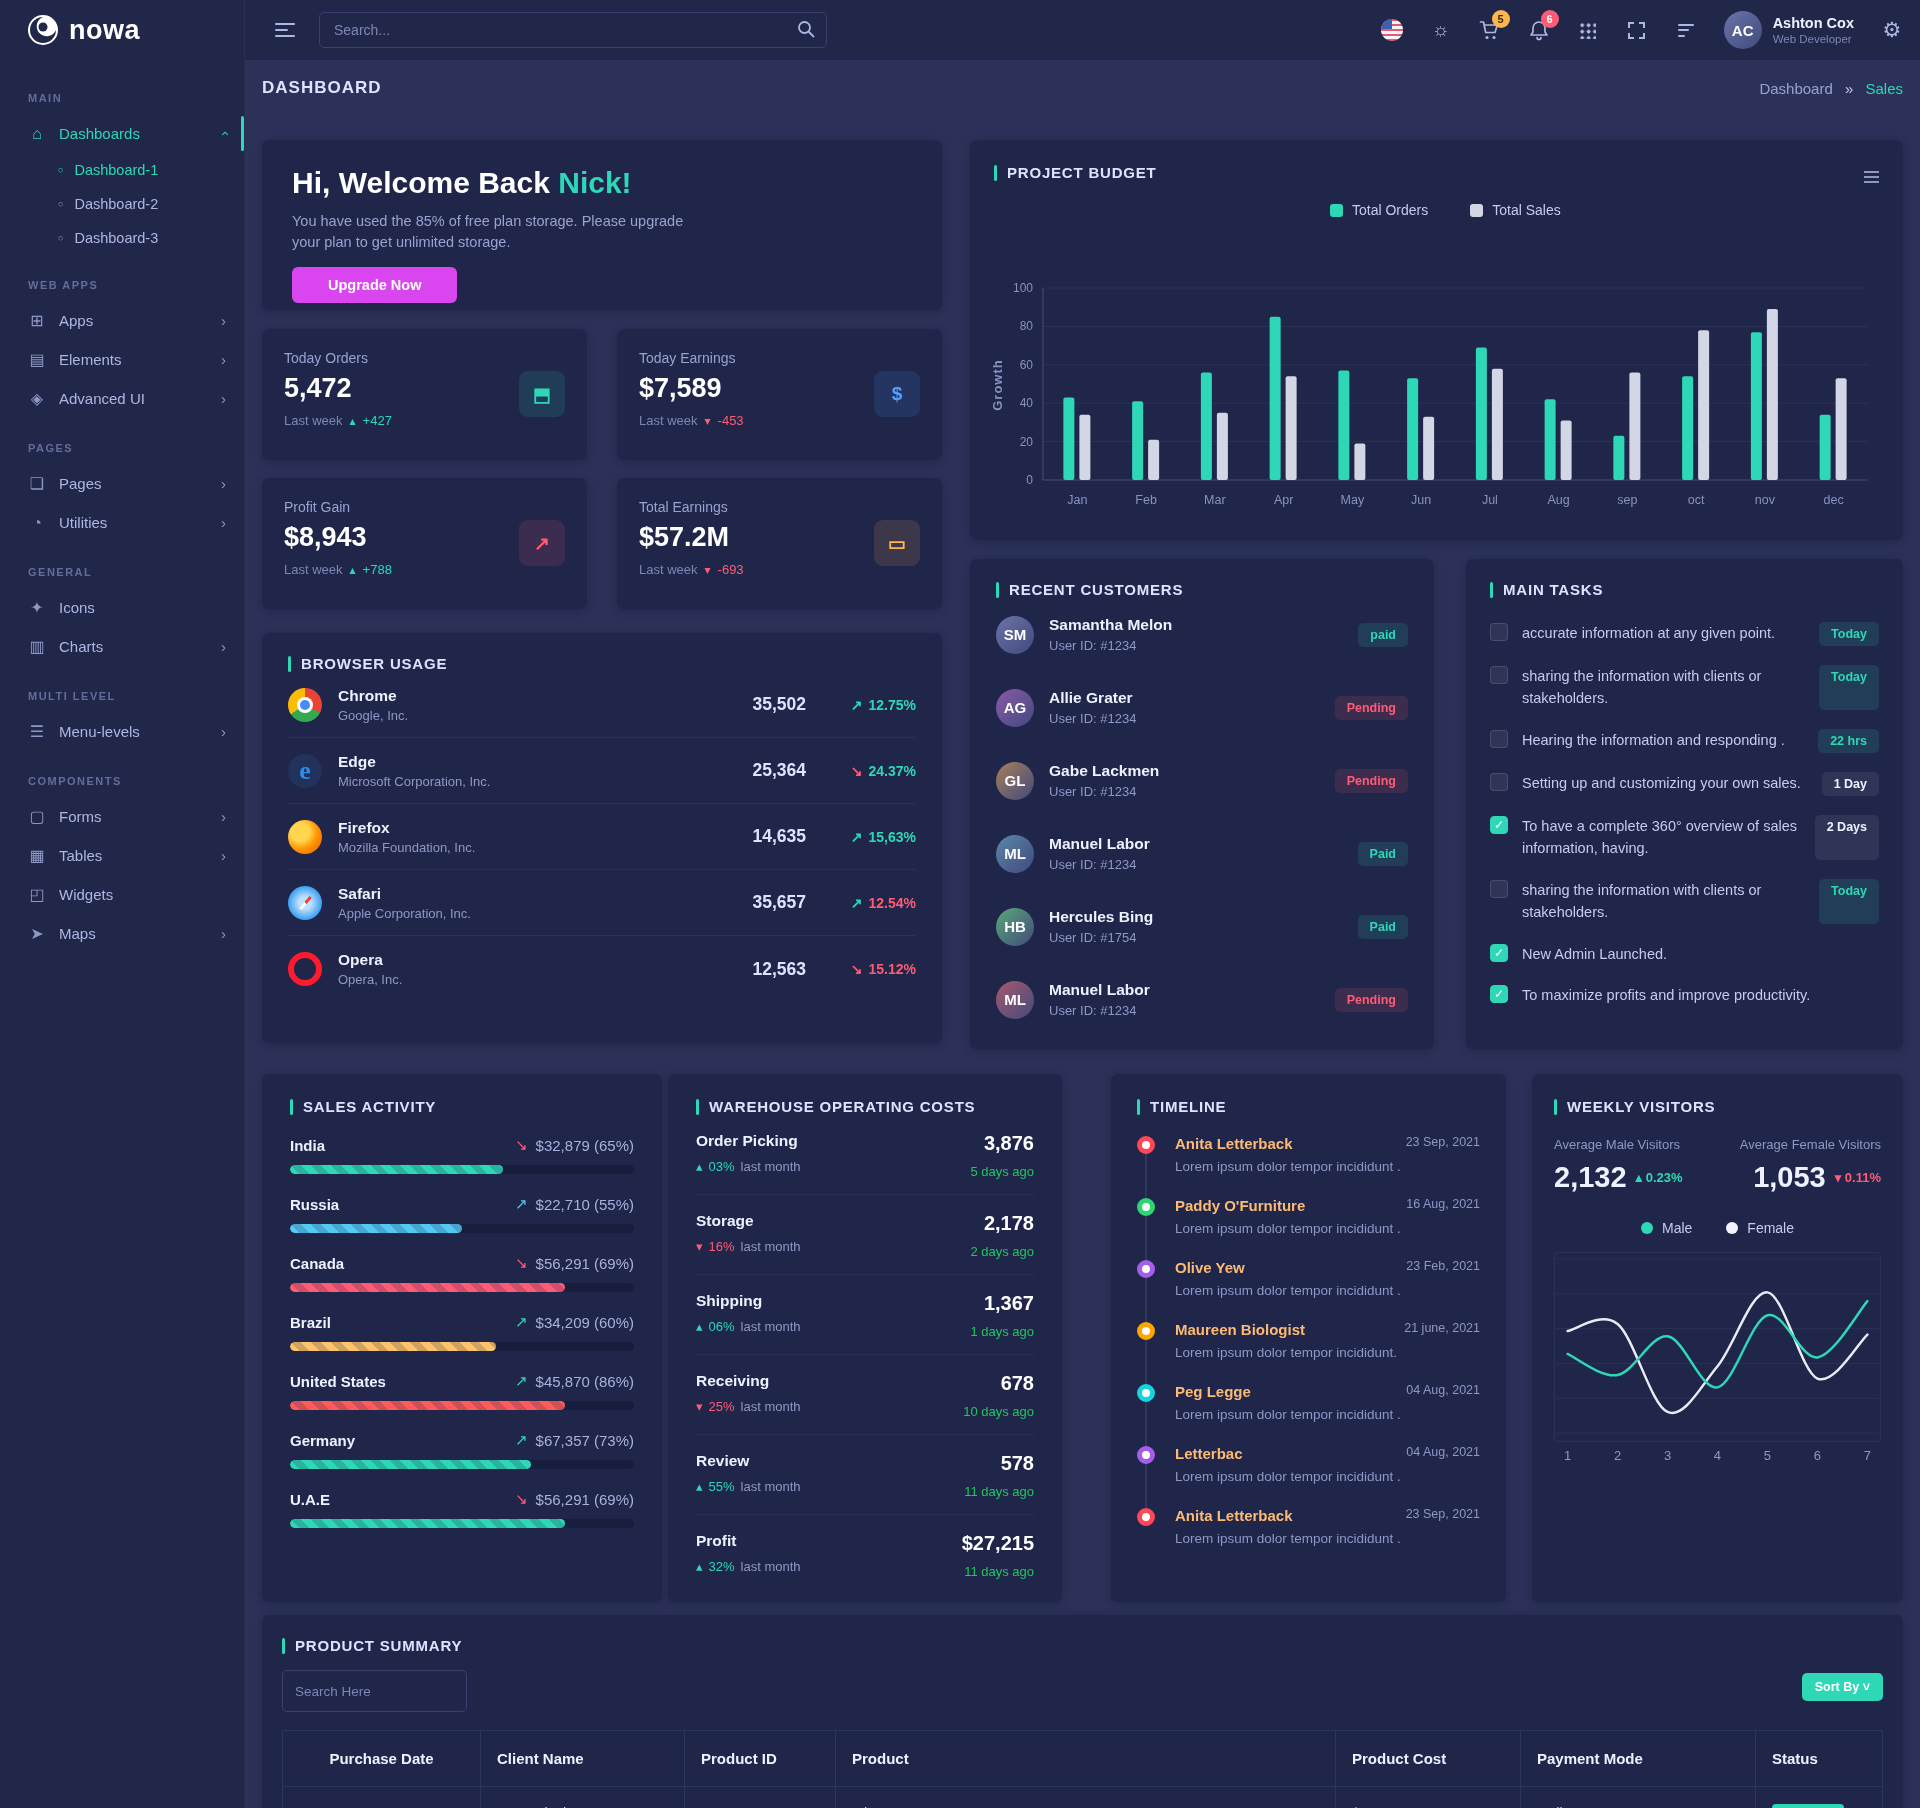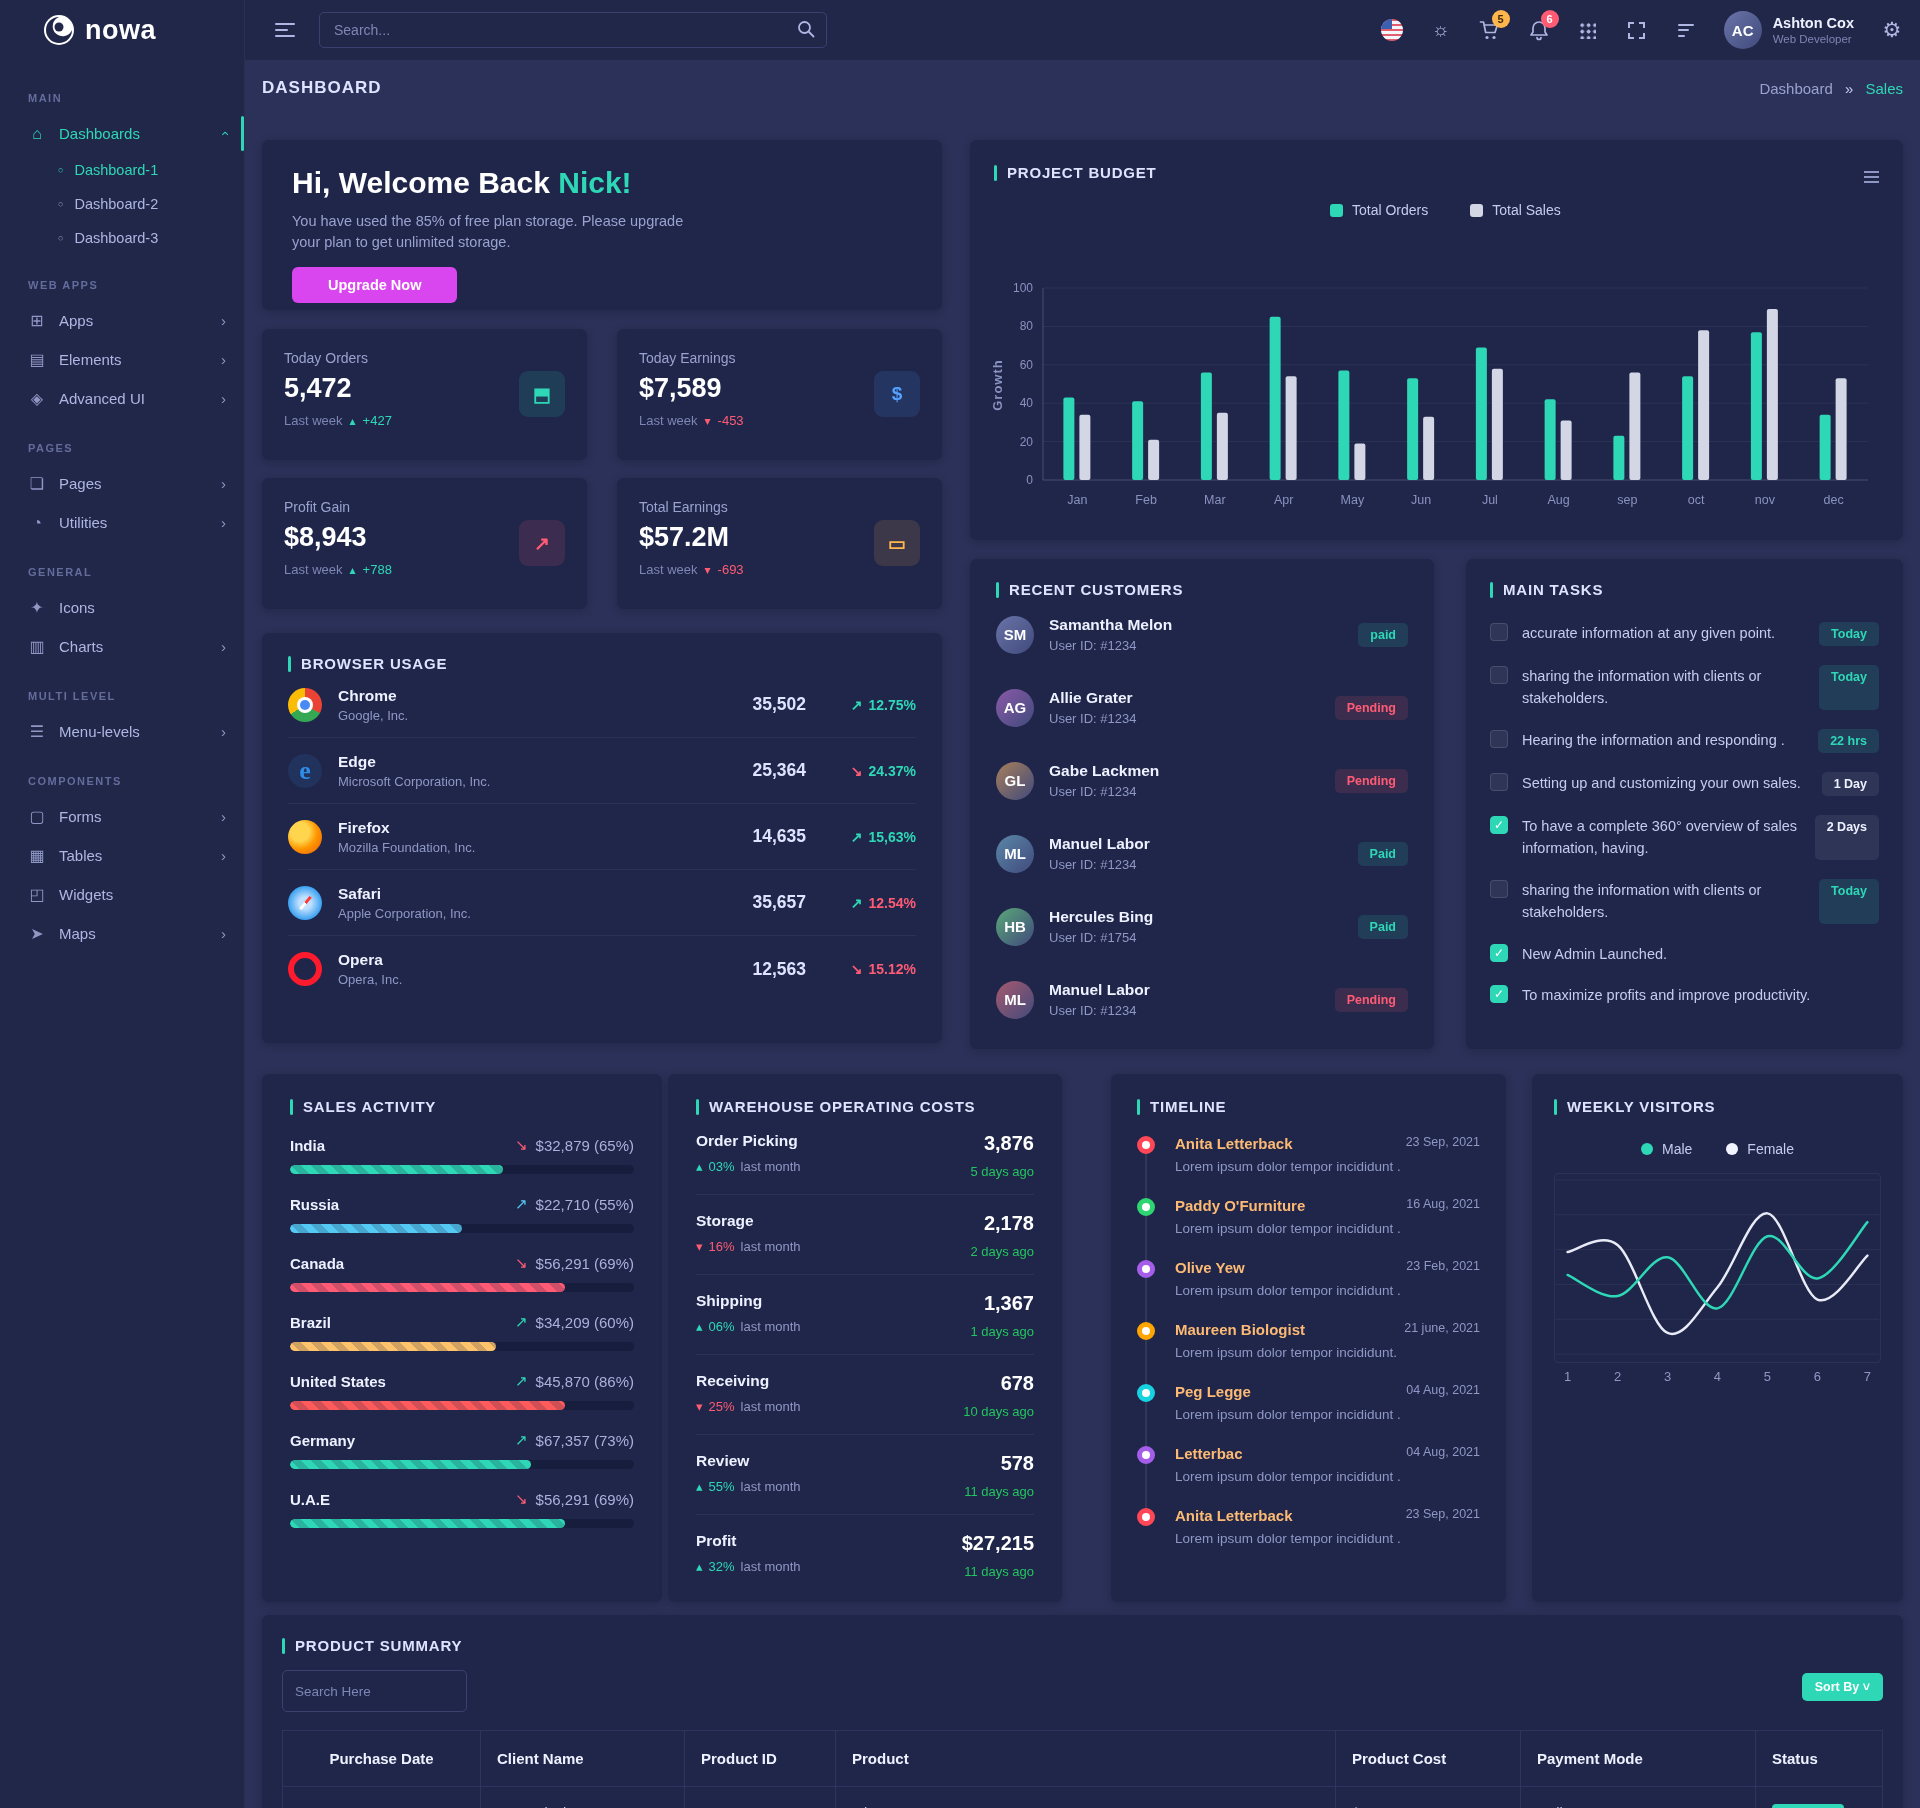--- a/index.html
+++ b/index.html
@@ -3,21 +3,21 @@
 <meta charset="utf-8">
 <style>
   * { margin:0; padding:0; box-sizing:border-box; }
   html,body { width:1920px; height:1808px; overflow:hidden; }
   body {
     font-family:"Liberation Sans", sans-serif;
     background:#2b3158; color:#dfe3ff; position:relative;
   }
   
   .sidebar { position:absolute; left:0; top:0; width:245px; height:1808px; background:#212749; z-index:5; border-right:1px solid rgba(255,255,255,.04); }
-  .logo { height:60px; display:flex; align-items:center; gap:9px; padding-left:42px; }
+  .logo { height:60px; display:flex; align-items:center; gap:9px; padding-left:26px; }
   .logo-mark { width:34px; height:34px; }
   .logo-name { font-size:27px; font-weight:bold; color:#fff; letter-spacing:.5px; }
   .nav { padding-top:8px; }
   .nav-section-label { font-size:11px; font-weight:bold; letter-spacing:1.5px; color:#646c9c; margin:24px 0 10px 28px; }
   .nav-item { position:relative; height:39px; display:flex; align-items:center; gap:13px; padding-left:28px; padding-right:18px; color:#aeb6e3; cursor:pointer; }
   .nav-item .nav-icon { width:18px; font-size:16px; color:#8f97c5; text-align:center; }
   .nav-item .nav-label { font-size:15px; flex:1; }
   .nav-item .nav-chevron { font-size:15px; color:#8f97c5; }
   .nav-item.active, .nav-item.active .nav-icon, .nav-item.active .nav-chevron { color:#2ed8b6; }
   .nav-item.active::after { content:""; position:absolute; right:0; top:2px; bottom:2px; width:3px; background:#2ed8b6; border-radius:2px; }
@@ -864,20 +864,36 @@
           <span class="tl-name">Anita Letterback</span>
           <span class="tl-date">23 Sep, 2021</span>
         </div>
         <div class="tl-desc">Lorem ipsum dolor tempor incididunt .</div>
       </div>
     </div>
 </section>
 
 <section class="card" id="weekly">
   <div class="card-title">WEEKLY VISITORS</div>
+  <div class="wk-stats">
+    <div class="wk-col">
+      <div class="lbl">Average Male Visitors</div>
+      <div class="big">
+          <span>2,132</span>
+        <span class="chg delta-up">▴ <span>0.23%</span></span>
+        </div>
+    </div>
+    <div class="wk-col" style="text-align:right">
+      <div class="lbl">Average Female Visitors</div>
+      <div class="big" style="justify-content:flex-end">
+          <span>1,053</span>
+        <span class="chg delta-down">▾ <span>0.11%</span></span>
+        </div>
+    </div>
+  </div>
   <div class="wk-legend">
     <div class="legend-item">
         <span class="legend-dot" style="background:#2ed8b6"></span>
         <span>Male</span>
       </div>
     <div class="legend-item">
         <span class="legend-dot" style="background:#f2f4ff"></span>
         <span>Female</span>
       </div>
   </div>

